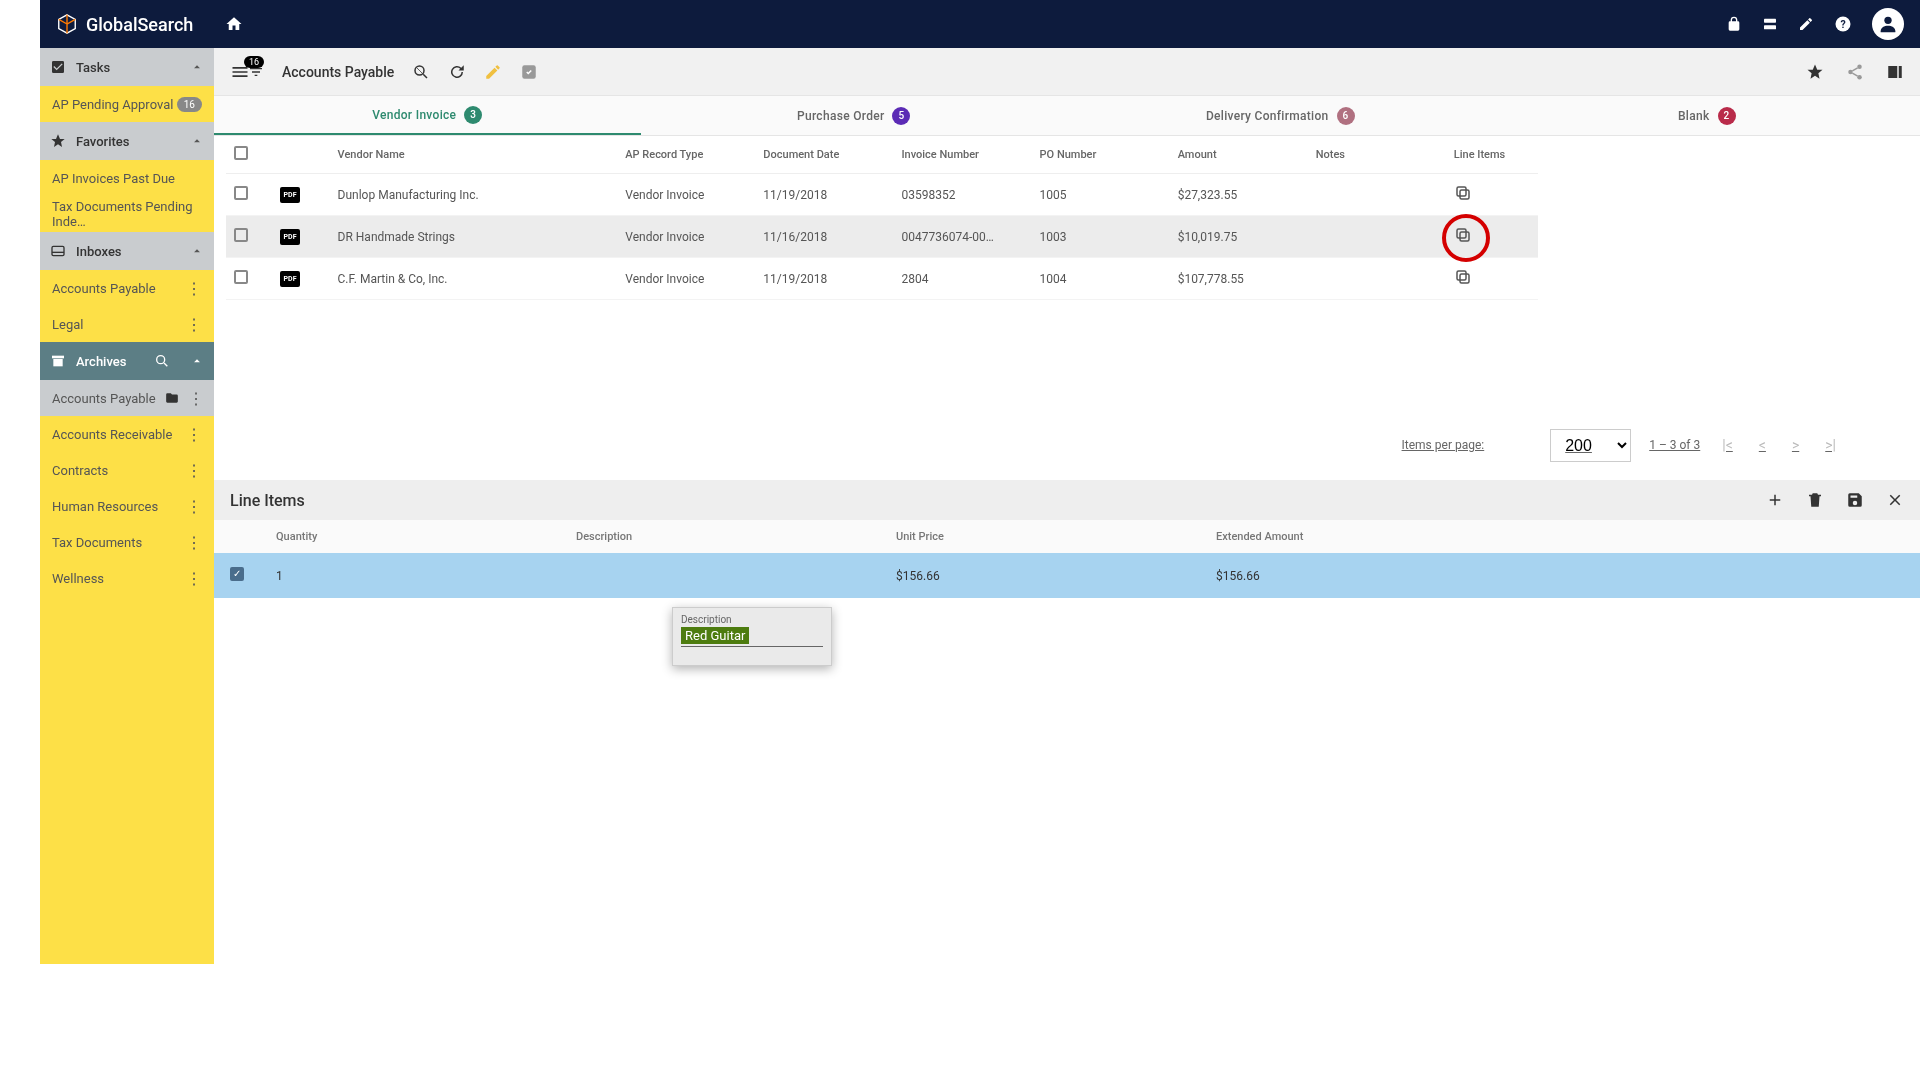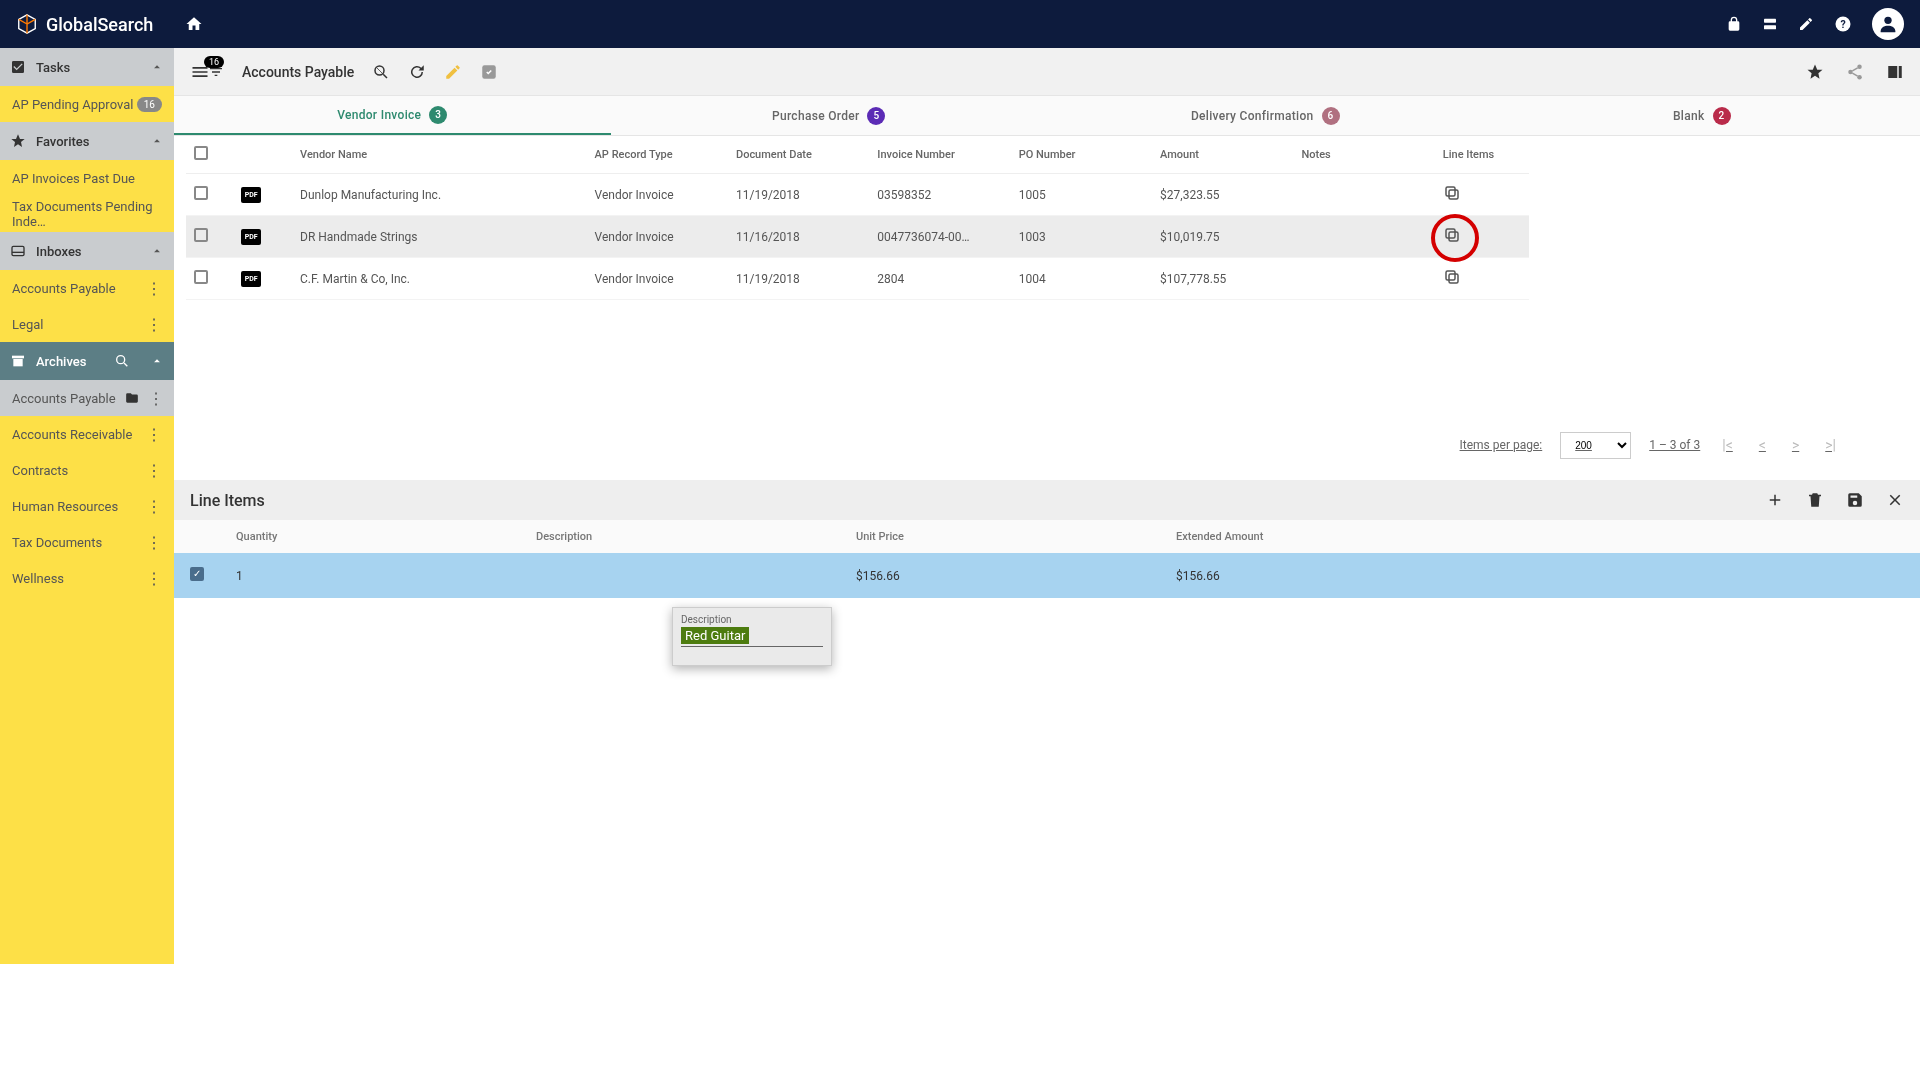--- a/index.html
+++ b/index.html
@@ -1,17 +1,17 @@
 <!DOCTYPE html>
 <html><head>
 <meta charset="utf-8">
 <style>
 * { box-sizing: border-box; margin: 0; padding: 0; }
 body { font-family: -apple-system, BlinkMacSystemFont, "Segoe UI", Roboto, Arial, sans-serif; font-size: 13px; color: #333; background: #fff; overflow: hidden; }
-.app { width: 1920px; height: 964px; display: flex; flex-direction: column; }
+.app { width: 1920px; height: 964px; display: flex; flex-direction: column; padding-left: 40px; }
 
 
 .topbar { height: 48px; background: #0d1b3d; display: flex; align-items: center; padding: 0 16px; color: #fff; }
 .brand { display: flex; align-items: center; gap: 8px; font-size: 18px; font-weight: 500; }
 .brand-logo { width: 22px; height: 22px; }
 .topbar-home { margin-left: 32px; cursor: pointer; }
 .topbar-right { margin-left: auto; display: flex; align-items: center; gap: 20px; }
 .topbar-right .ticon { cursor: pointer; display:flex; align-items:center; }
 .avatar-circle { width: 32px; height: 32px; border-radius: 50%; background: #fff; display: flex; align-items: center; justify-content: center; }
 
@@ -56,21 +56,21 @@
 table.grid td { font-size: 12px; color: #555; padding: 10px 8px; border-bottom: 1px solid #f3f3f3; }
 table.grid tr.row-sel { background: #ececec; }
 .chk { width: 14px; height: 14px; border: 2px solid #888; border-radius: 2px; display: inline-block; cursor: pointer; }
 .doc-ico { width: 20px; height: 16px; background: #000; border-radius: 2px; display: inline-flex; align-items:center; justify-content:center; color:#fff; font-size:7px; font-weight:bold; }
 .line-btn { display: inline-flex; cursor: pointer; }
 .red-circle { position: relative; }
 .red-circle::after { content: ""; position: absolute; left: -12px; top: -12px; width: 40px; height: 40px; border: 4px solid #d40000; border-radius: 50%; pointer-events: none; }
 
 
 .pagin { display: flex; align-items: center; justify-content: flex-end; gap: 18px; padding: 10px 80px 10px 16px; font-size: 12px; color: #666; min-height: 70px; text-decoration: underline; }
-.pagin select { border: 1px solid #ccc; padding: 6px 22px 6px 10px; font-size: 10px; background: #fff; }
+.pagin select { border: 1px solid #ccc; padding: 6px 22px 6px 10px; font-size: 16px; background: #fff; margin-left: 48px; }
 .pagin .pbtn { cursor: pointer; color: #bbb; font-size: 14px; padding: 0 4px; }
 
 
 .lineitems-hdr { background: #eeeeee; display: flex; align-items: center; height: 40px; padding: 0 16px; }
 .lineitems-hdr .ltitle { font-size: 16px; font-weight: 500; color: #333; }
 .lineitems-hdr .lright { margin-left: auto; display: flex; gap: 22px; }
 .lineitems-hdr .licon { cursor: pointer; }
 table.linegrid { width: 100%; border-collapse: collapse; }
 table.linegrid th { text-align: left; font-size: 11px; color: #777; font-weight: 500; padding: 10px 16px; background: #fafafa; }
 table.linegrid td { padding: 14px 16px; font-size: 12px; }

